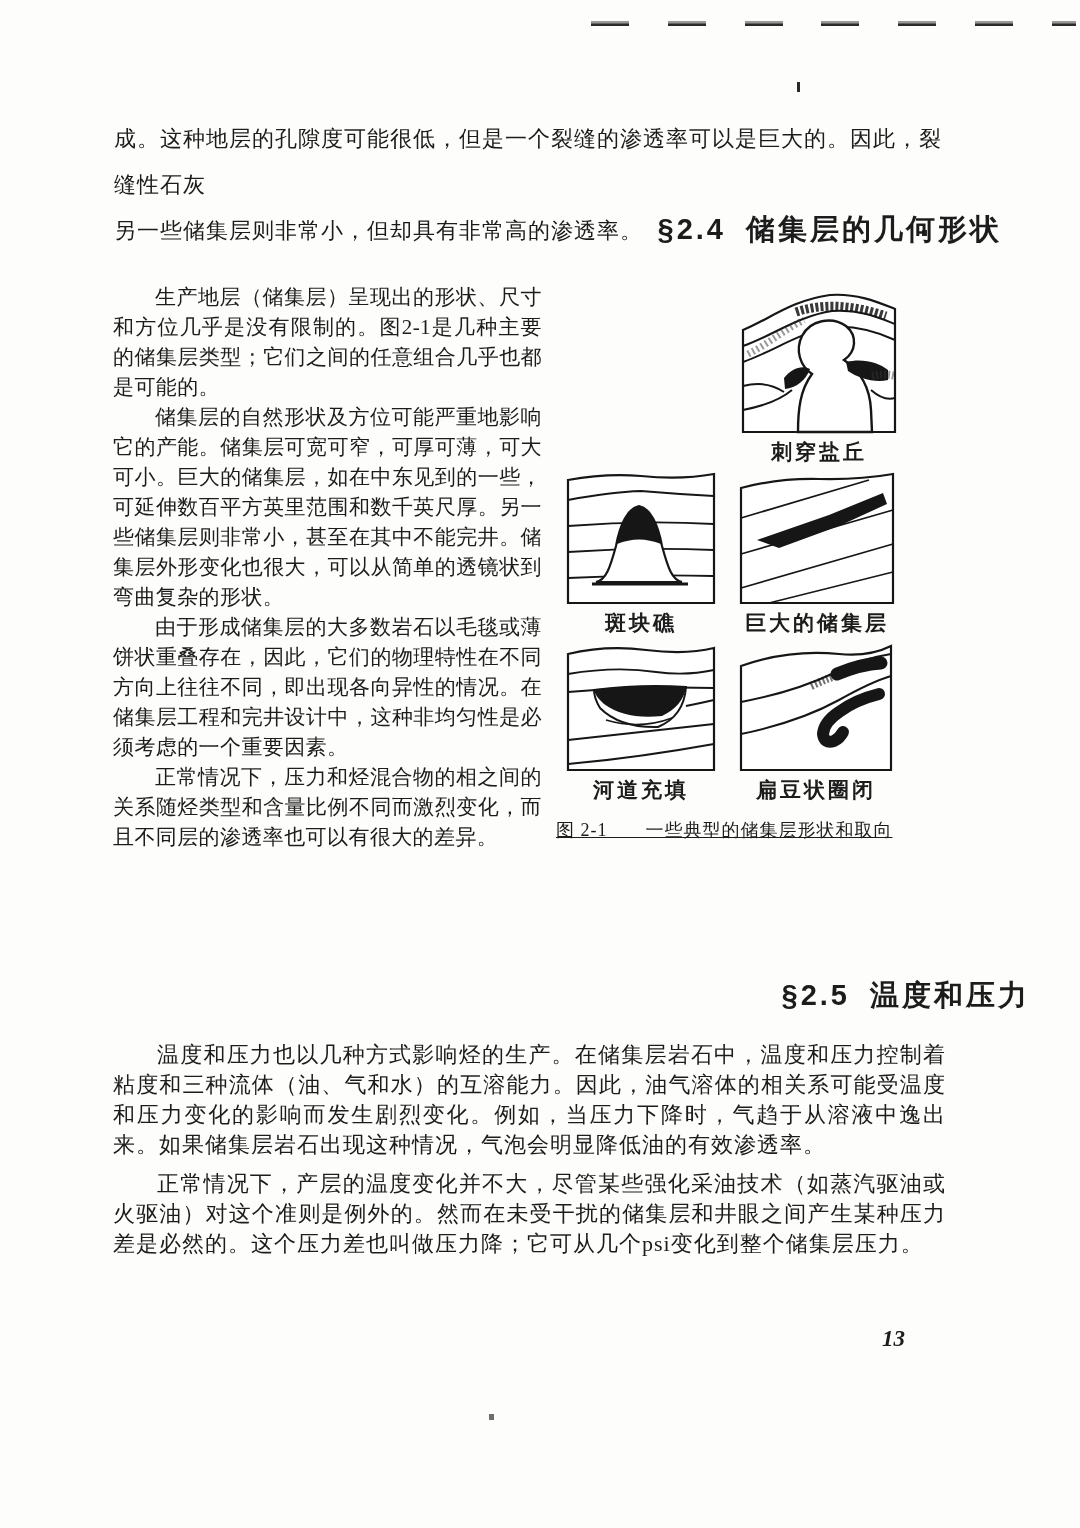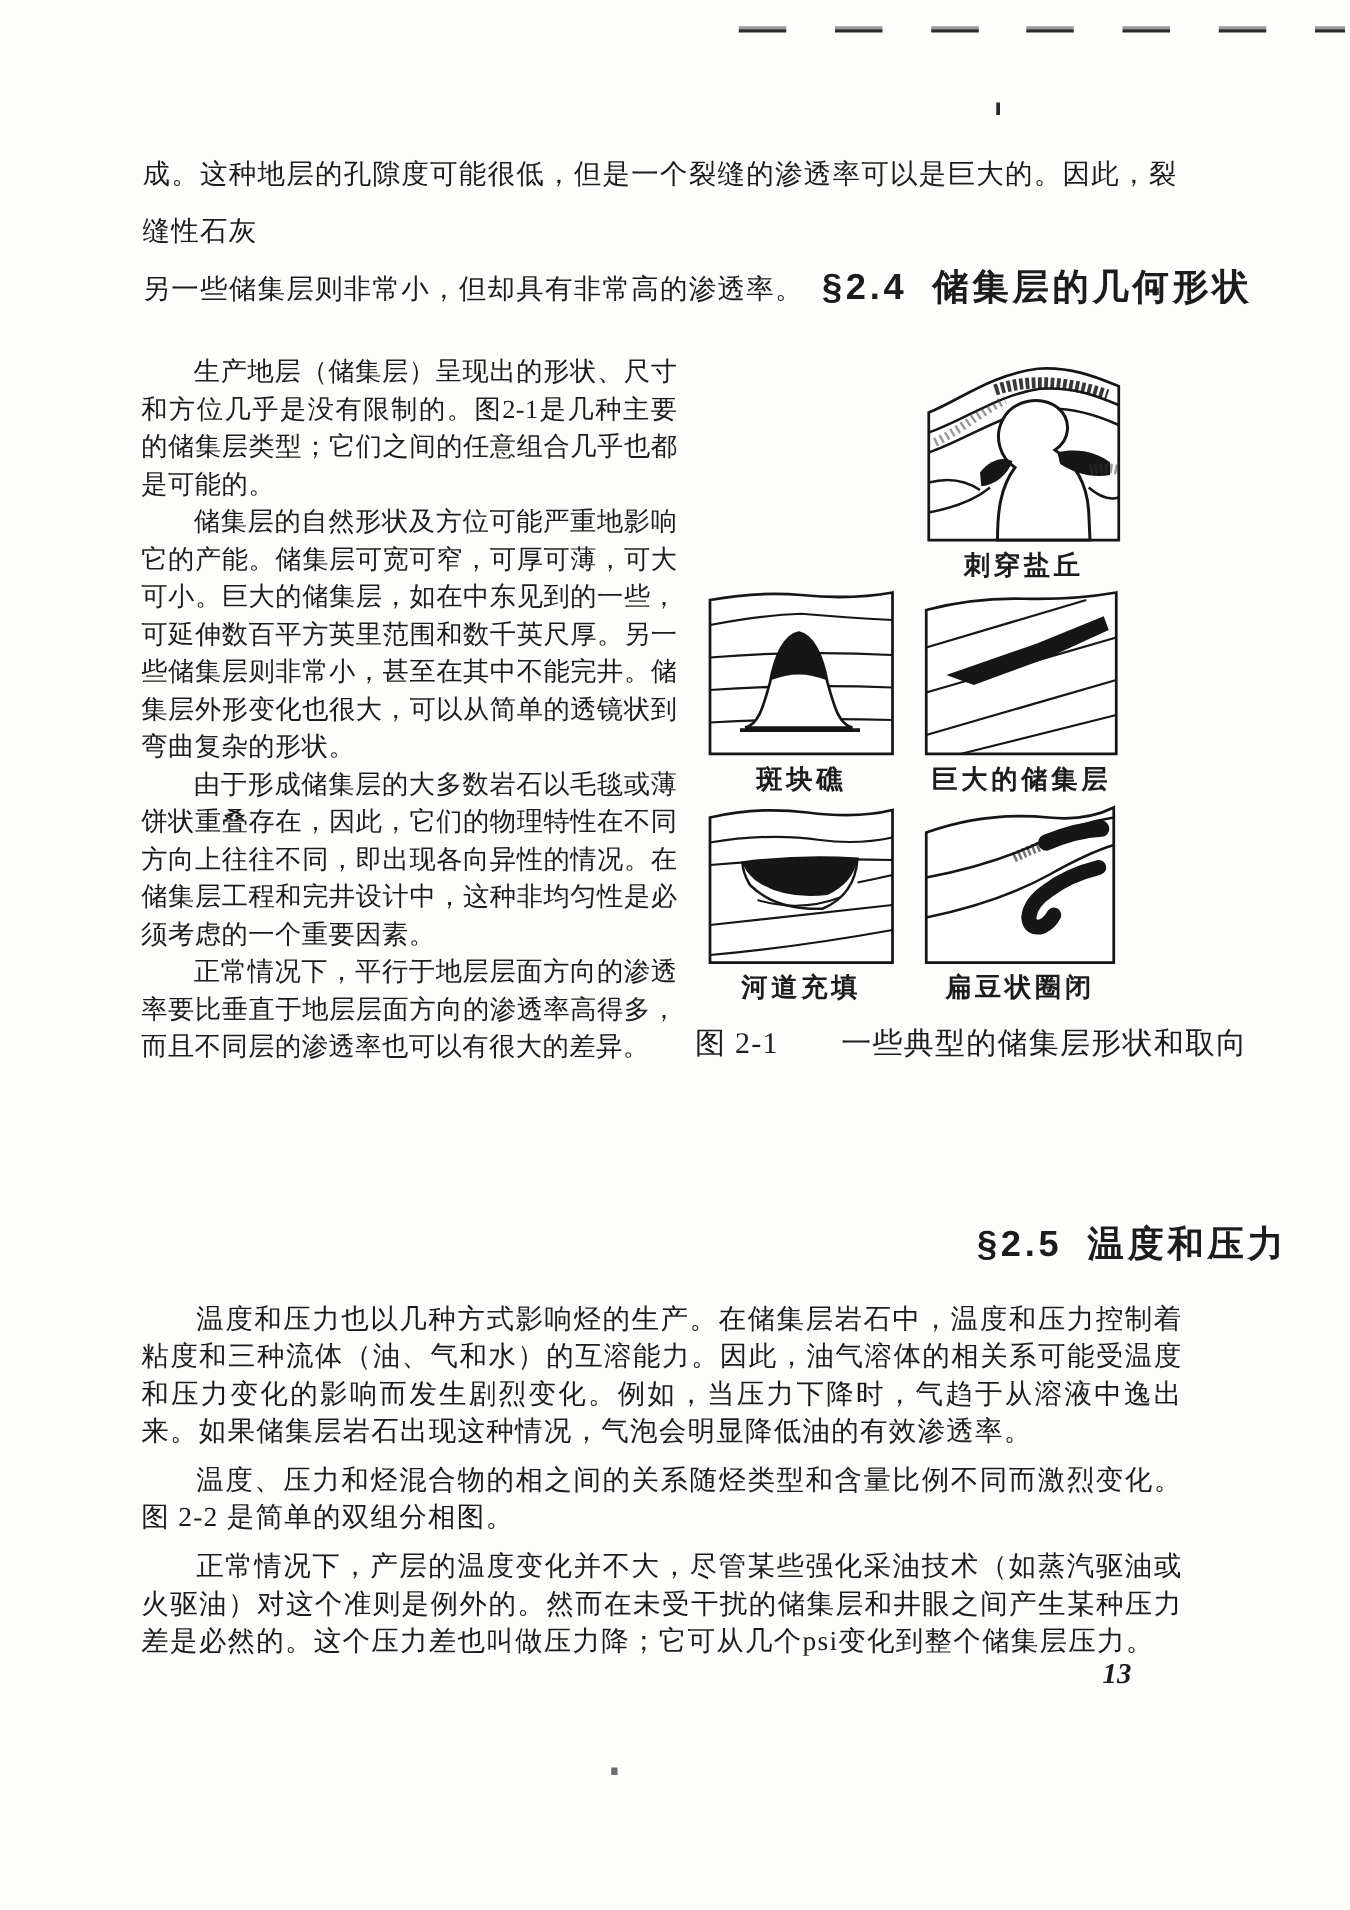--- a/index.html
+++ b/index.html
@@ -34,21 +34,21 @@
      font-size:22px; letter-spacing:1px; line-height:31px; text-align:justify; text-indent:2em;}
 
   .body25{position:absolute; left:113px; top:1040px; width:833px;
      font-size:22px; letter-spacing:1px; line-height:30px; text-align:justify;}
   .body25 p{margin:0; text-indent:2em;}
   .body25 p + p{margin-top:9px;}
 
   .fig-cell{position:absolute;}
   .fig-cell svg{display:block;}
   .fig-label{margin-top:4px; text-align:center; font-size:21px; font-weight:bold; letter-spacing:3px;}
-  .fig-caption{position:absolute; left:556px; top:818px; font-size:24px; letter-spacing:1px;}
+  .fig-caption{position:absolute; left:556px; top:818px; font-size:18px; letter-spacing:1px;text-decoration:underline;}
 
   .page-number{position:absolute; left:882px; top:1326px; font-size:23px; font-style:italic; font-weight:bold;}
 </style>
 </head>
 <body>
 
 <div class="page">
 
   <div class="top-dashes">
     <span></span>
@@ -69,21 +69,21 @@
   </div>
 
   <h2 class="h h24">
     <span>§2.4</span><span class="ht">储集层的几何形状</span>
   </h2>
 
   <div class="left-col">
     <p>生产地层（储集层）呈现出的形状、尺寸和方位几乎是没有限制的。图2-1是几种主要的储集层类型；它们之间的任意组合几乎也都是可能的。</p>
     <p>储集层的自然形状及方位可能严重地影响它的产能。储集层可宽可窄，可厚可薄，可大可小。巨大的储集层，如在中东见到的一些，可延伸数百平方英里范围和数千英尺厚。另一些储集层则非常小，甚至在其中不能完井。储集层外形变化也很大，可以从简单的透镜状到弯曲复杂的形状。</p>
     <p>由于形成储集层的大多数岩石以毛毯或薄饼状重叠存在，因此，它们的物理特性在不同方向上往往不同，即出现各向异性的情况。在储集层工程和完井设计中，这种非均匀性是必须考虑的一个重要因素。</p>
-    <p>正常情况下，平行于地层层面方向的渗透率要比垂直于地层层面方向的渗透率高得多，而且不同层的渗透率也可以有很大的差异。</p>
+    <p>正常情况下，压力和烃混合物的相之间的关系随烃类型和含量比例不同而激烈变化，而且不同层的渗透率也可以有很大的差异。</p>
   </div>
 
 
   <div class="fig-cell" style="left:740px; top:286px; width:158px;">
     <svg width="158" height="148" viewBox="0 0 158 148">
       <path d="M3 44 C28 34 52 14 90 9 C118 7 140 17 155 23 L155 146 L3 146 Z" fill="#fff" stroke="#161616" stroke-width="2.2"></path>
       <path d="M3 60 C32 50 58 30 92 25 C120 23 140 32 155 38" fill="none" stroke="#161616" stroke-width="2"></path>
       <path d="M3 76 C32 66 60 46 92 41 C120 39 142 48 155 54" fill="none" stroke="#161616" stroke-width="2"></path>
       <path d="M56 26 C86 16 116 20 146 30" fill="none" stroke="#161616" stroke-width="9" stroke-dasharray="3 2" opacity="0.85"></path>
       <path d="M8 68 C28 58 44 44 64 34" fill="none" stroke="#333" stroke-width="7" stroke-dasharray="2 3" opacity="0.5"></path>
@@ -153,19 +153,18 @@
 
   <div class="fig-caption">图 2-1　　一些典型的储集层形状和取向</div>
 
 
   <h2 class="h h25">
     <span>§2.5</span><span class="ht">温度和压力</span>
   </h2>
 
   <div class="body25">
     <p>温度和压力也以几种方式影响烃的生产。在储集层岩石中，温度和压力控制着粘度和三种流体（油、气和水）的互溶能力。因此，油气溶体的相关系可能受温度和压力变化的影响而发生剧烈变化。例如，当压力下降时，气趋于从溶液中逸出来。如果储集层岩石出现这种情况，气泡会明显降低油的有效渗透率。</p>
-    <p>温度、压力和烃混合物的相之间的关系随烃类型和含量比例不同而激烈变化。图 2-2 是简单的双组分相图。</p>
     <p>正常情况下，产层的温度变化并不大，尽管某些强化采油技术（如蒸汽驱油或火驱油）对这个准则是例外的。然而在未受干扰的储集层和井眼之间产生某种压力差是必然的。这个压力差也叫做压力降；它可从几个psi变化到整个储集层压力。</p>
   </div>
 
   <div class="page-number">13</div>
 
 </div>
 
 </body></html>

